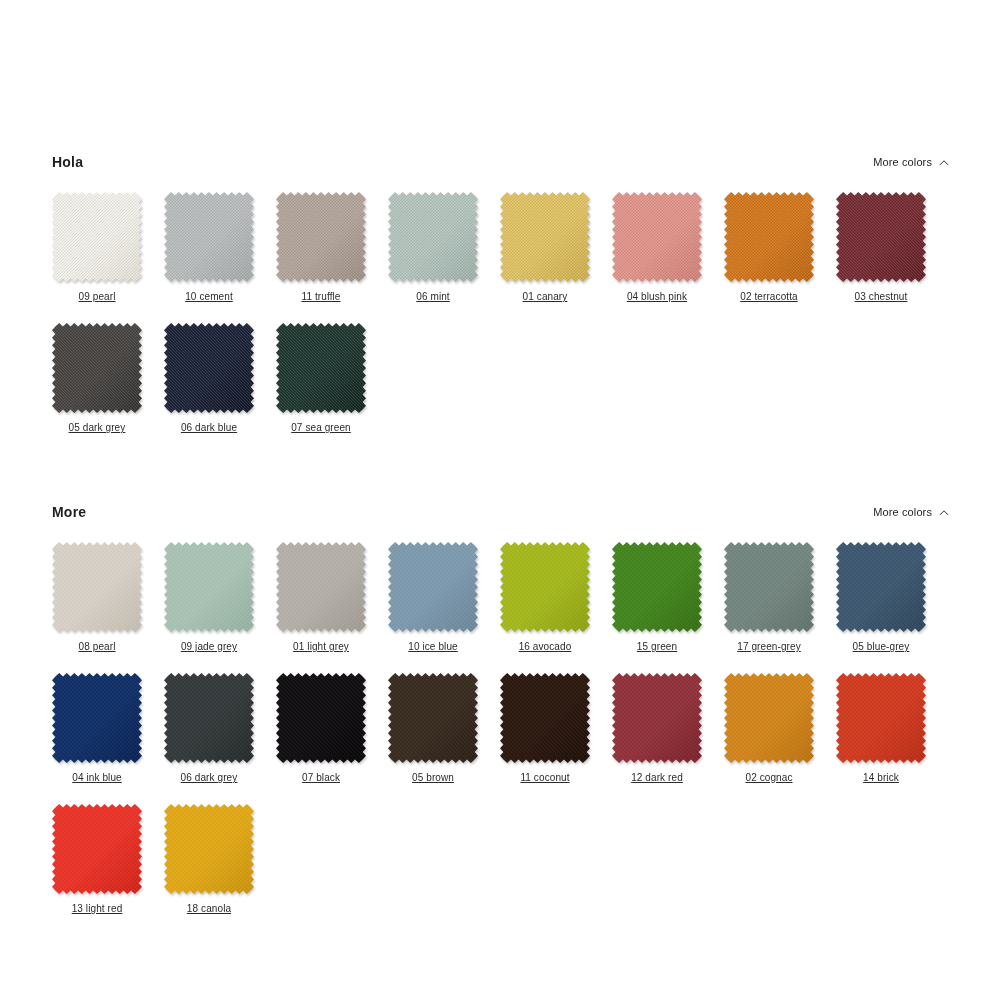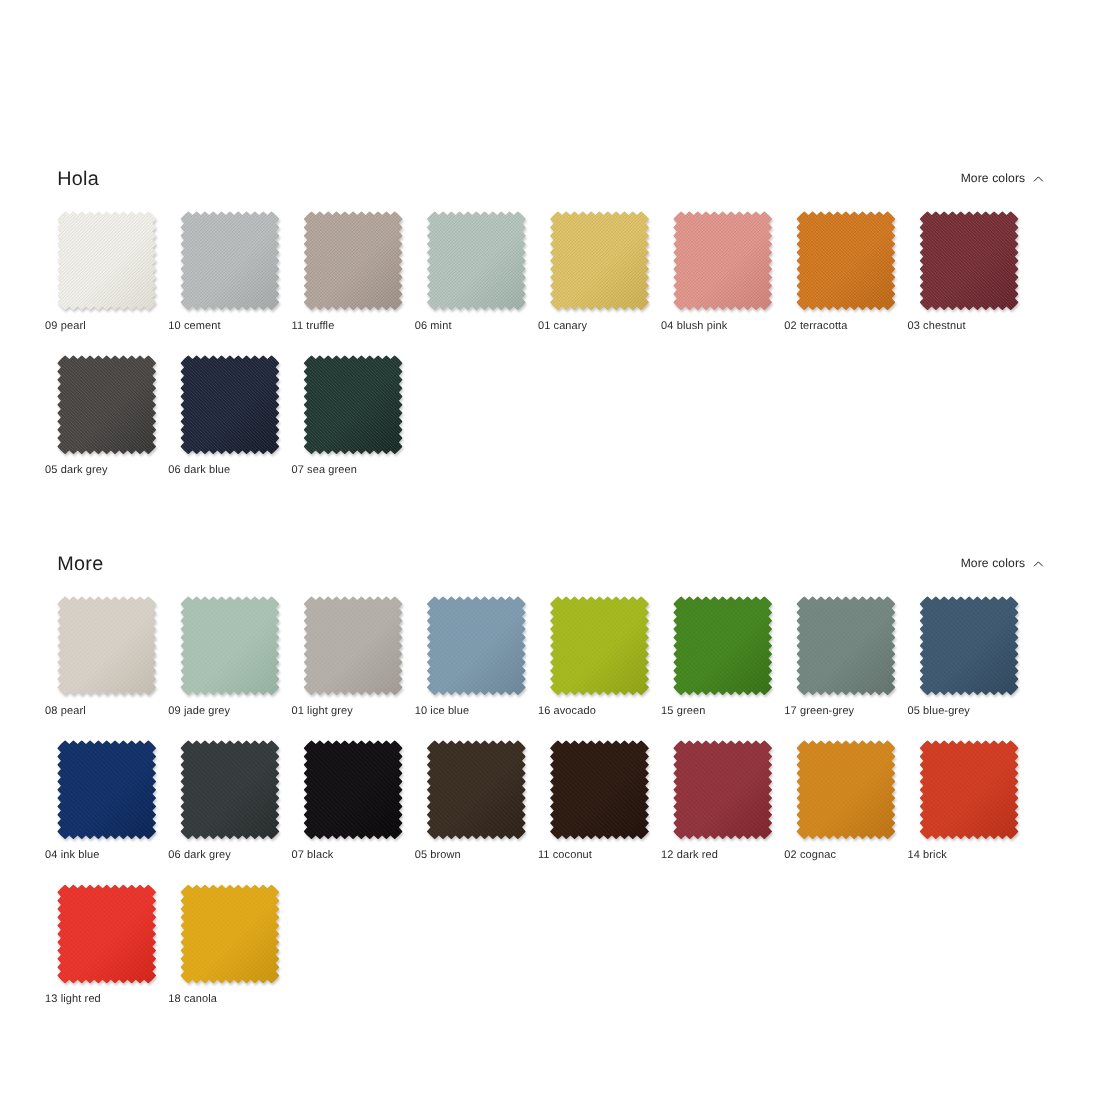--- a/index.html
+++ b/index.html
@@ -29,25 +29,25 @@
   .section + .section { margin-top: 48px; }
 
   .section-head {
     display: flex;
     align-items: center;
     justify-content: space-between;
     height: 20px;
     margin-bottom: 20px;
   }
   .section-title {
-    font-size: 18px;
+    font-size: 14px;
     color: #1f1f1f;
     letter-spacing: .015em;
     line-height: 1;
-    font-weight: 400;
+    font-weight: 700;
   }
   .more-colors {
     display: flex;
     align-items: flex-end;
     gap: 7px;
     font-size: 11px;
     color: #1f1f1f;
     letter-spacing: .01em;
     cursor: pointer;
     line-height: 1;
@@ -85,29 +85,30 @@
   
   .sw {
     position: absolute;
     left: 0; top: 0;
     width: 90px; height: 90px;
     display: block;
     filter: drop-shadow(1.5px 2px 1.2px rgba(120,120,120,.40));
   }
   .label {
     width: 112px;
-    text-align: left;
+    text-align: center;
     font-size: 10px;
     color: #2b2b2b;
     letter-spacing: .01em;
     margin-top: 9px;
     margin-bottom: 21px;
     margin-left: -11px;
     white-space: nowrap;
     line-height: 1.1;
+    text-decoration: underline;
   }
 </style>
 </head>
 <body>
 
 <div id="page">
   <div class="content">
       <div class="section">
         <div class="section-head">
           <div class="section-title">Hola</div>

